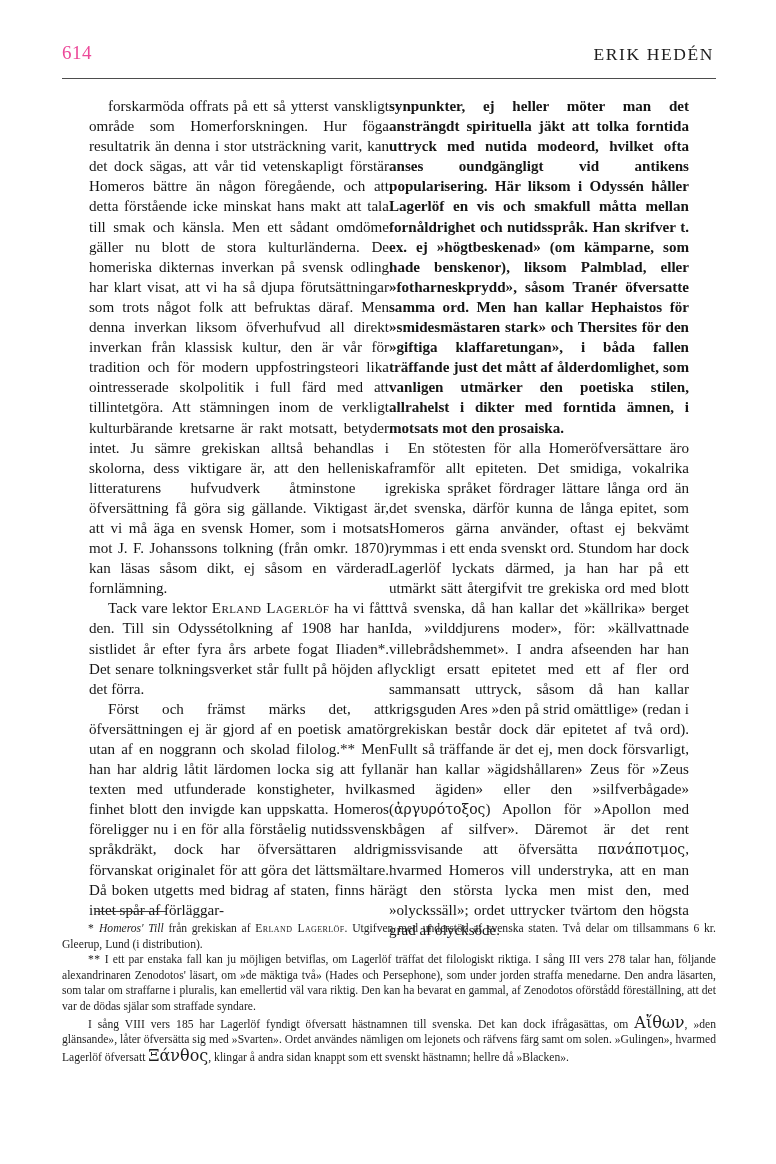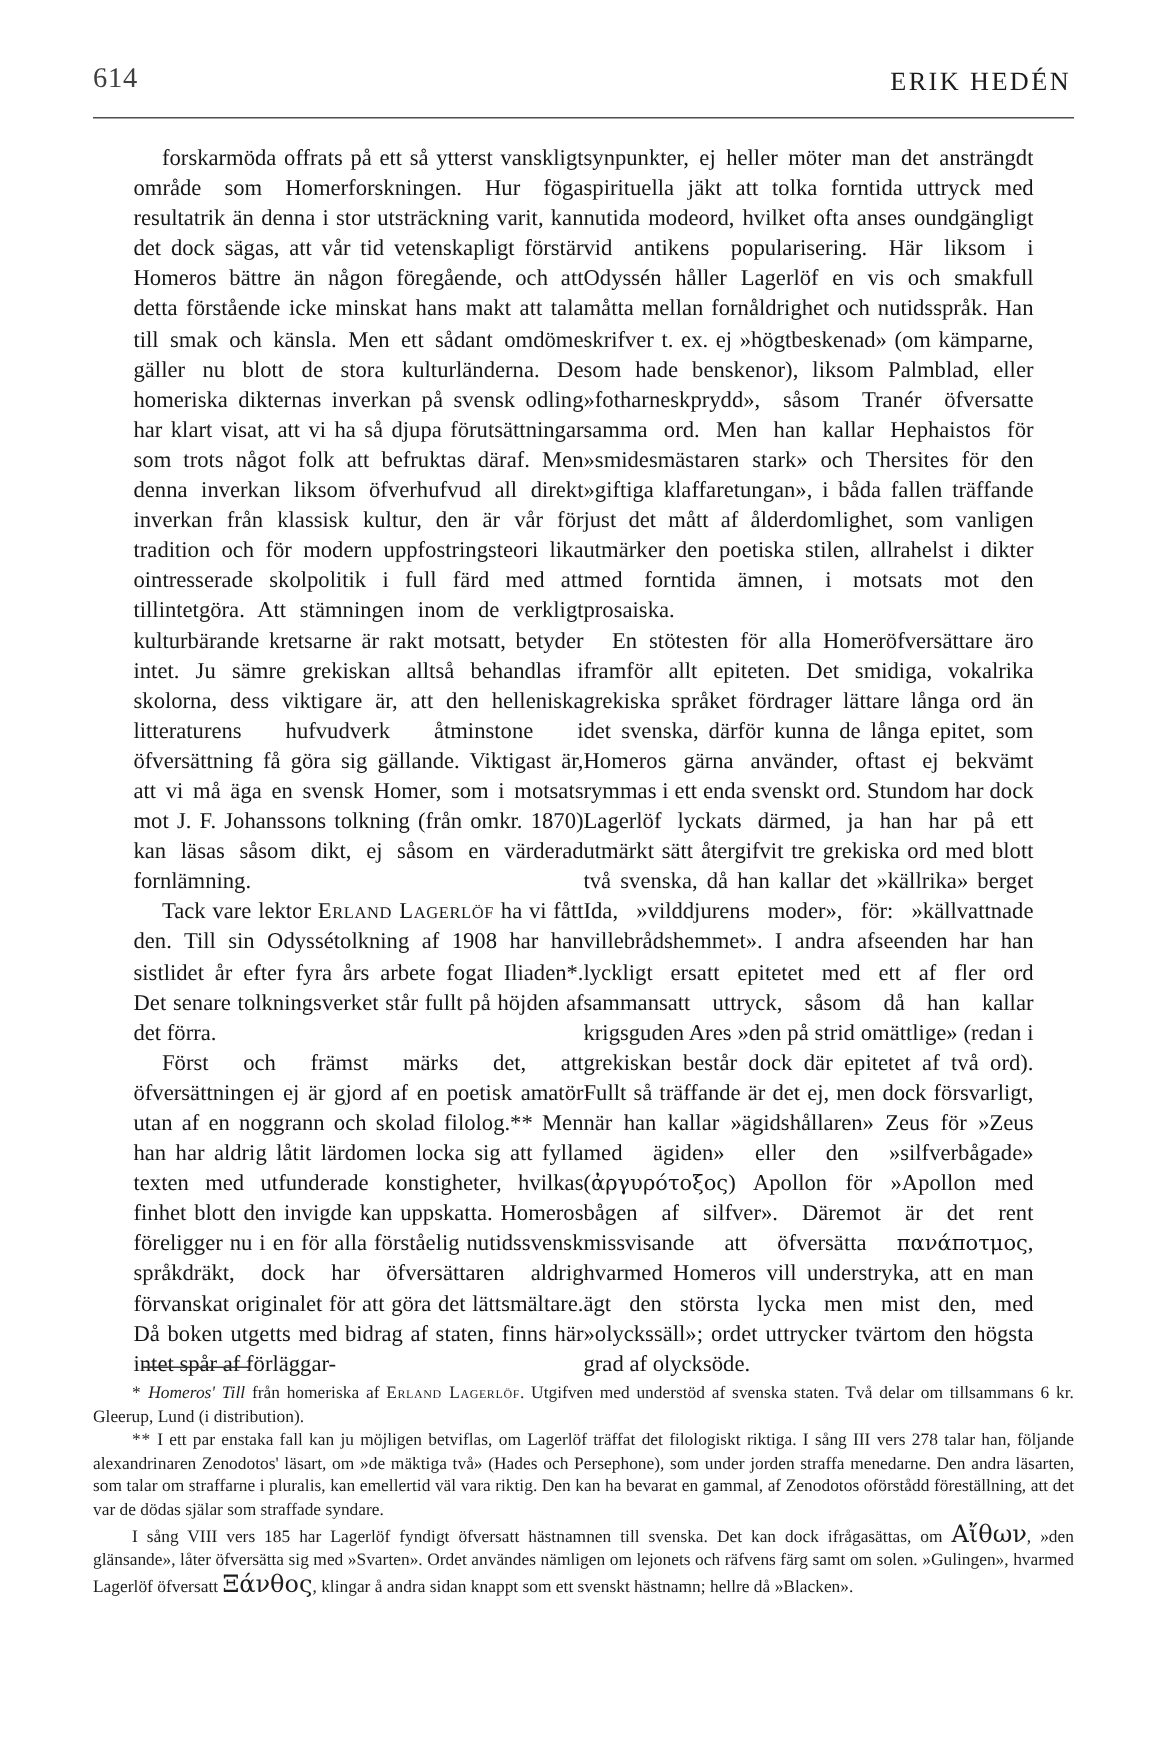--- a/index.html
+++ b/index.html
@@ -32,21 +32,21 @@
     top: 42px;
     width: 652px;
     height: 32px;
   }
   .folio {
     position: absolute;
     left: 0;
     top: 0;
     font-size: 19px;
     letter-spacing: 0.5px;
-    color: #404040;
+    color: #ec4899;
   }
   .head-title {
     position: absolute;
     left: 0;
     top: 2px;
     width: 652px;
     text-align: right;
     font-size: 17.5px;
     letter-spacing: 1.6px;
     color: #1d1d1d;
@@ -78,20 +78,21 @@
     text-justify: inter-word;
     hyphens: manual;
     color: #161616;
   }
   .col p {
     margin: 0;
     text-indent: 19px;
   }
   .col p.noindent {
     text-indent: 0;
+    font-weight: bold;
   }
   .sc {
     font-variant: small-caps;
     letter-spacing: 0.4px;
   }
   .it {
     font-style: italic;
   }
   .gr {
     font-family: "DejaVu Serif", serif;
@@ -151,18 +152,18 @@
     <div class="col">
       <p class="noindent"><span>synpunkter, ej heller möter man det ansträngdt spirituella jäkt att tolka forntida uttryck med nutida modeord, hvilket ofta anses oundgängligt vid antikens popularisering. Här liksom i Odyssén håller Lagerlöf en vis och smakfull måtta mellan fornåldrighet och nutidsspråk. Han skrifver t. ex. ej »högtbeskenad» (om kämparne, som hade benskenor), liksom Palmblad, eller »fotharneskprydd», såsom Tranér öfversatte samma ord. Men han kallar Hephaistos för »smidesmästaren stark» och Thersites för den »giftiga klaffaretungan», i båda fallen träffande just det mått af ålderdomlighet, som vanligen utmärker den poetiska stilen, allrahelst i dikter med forntida ämnen, i motsats mot den prosaiska.</span></p>
       <p><span>En stötesten för alla Homeröfversättare äro framför allt epiteten. Det smidiga, vokalrika grekiska språket fördrager lättare långa ord än det svenska, därför kunna de långa epitet, som Homeros gärna använder, oftast ej bekvämt rymmas i ett enda svenskt ord. Stundom har dock Lagerlöf lyckats därmed, ja han har på ett utmärkt sätt återgifvit tre grekiska ord med blott två svenska, då han kallar det »källrika» berget Ida, »vilddjurens moder», för: »källvattnade villebrådshemmet». I andra afseenden har han lyckligt ersatt epitetet med ett af fler ord sammansatt uttryck, såsom då han kallar krigsguden Ares »den på strid omättlige» (redan i grekiskan består dock där epitetet af två ord). Fullt så träffande är det ej, men dock försvarligt, när han kallar »ägidshållaren» Zeus för »Zeus med ägiden» eller den »silfverbågade» (</span><span class="gr">ἀργυρότοξος</span><span>) Apollon för »Apollon med bågen af silfver». Däremot är det rent missvisande att öfversätta </span><span class="gr">πανάποτμος</span><span>, hvarmed Homeros vill understryka, att en man ägt den största lycka men mist den, med »olyckssäll»; ordet uttrycker tvärtom den högsta grad af olycksöde.</span></p>
     </div>
 
   </div>
 
   <div class="fn-rule"></div>
 
   <div class="footnotes">
-    <p><span class="fn-mark">*</span> <span class="it">Homeros' Till</span><span> från homeriska af </span><span class="sc">Erland Lagerlöf</span><span>. Utgifven med understöd af svenska staten. Två delar om tillsammans 6 kr. Gleerup, Lund (i distribution).</span></p>
+    <p><span class="fn-mark">*</span> <span class="it">Homeros' Till</span><span> från grekiskan af </span><span class="sc">Erland Lagerlöf</span><span>. Utgifven med understöd af svenska staten. Två delar om tillsammans 6 kr. Gleerup, Lund (i distribution).</span></p>
     <p><span class="fn-mark">**</span><span> I ett par enstaka fall kan ju möjligen betviflas, om Lagerlöf träffat det filologiskt riktiga. I sång III vers 278 talar han, följande alexandrinaren Zenodotos' läsart, om »de mäktiga två» (Hades och Persephone), som under jorden straffa menedarne. Den andra läsarten, som talar om straffarne i pluralis, kan emellertid väl vara riktig. Den kan ha bevarat en gammal, af Zenodotos oförstådd föreställning, att det var de dödas själar som straffade syndare.</span></p>
     <p><span>I sång VIII vers 185 har Lagerlöf fyndigt öfversatt hästnamnen till svenska. Det kan dock ifrågasättas, om </span><span class="gr">Αἴθων</span><span>, »den glänsande», låter öfversätta sig med »Svarten». Ordet användes nämligen om lejonets och räfvens färg samt om solen. »Gulingen», hvarmed Lagerlöf öfversatt </span><span class="gr">Ξάνθος</span><span>, klingar å andra sidan knappt som ett svenskt hästnamn; hellre då »Blacken».</span></p>
   </div>
 
 </div>
 
 </body></html>

